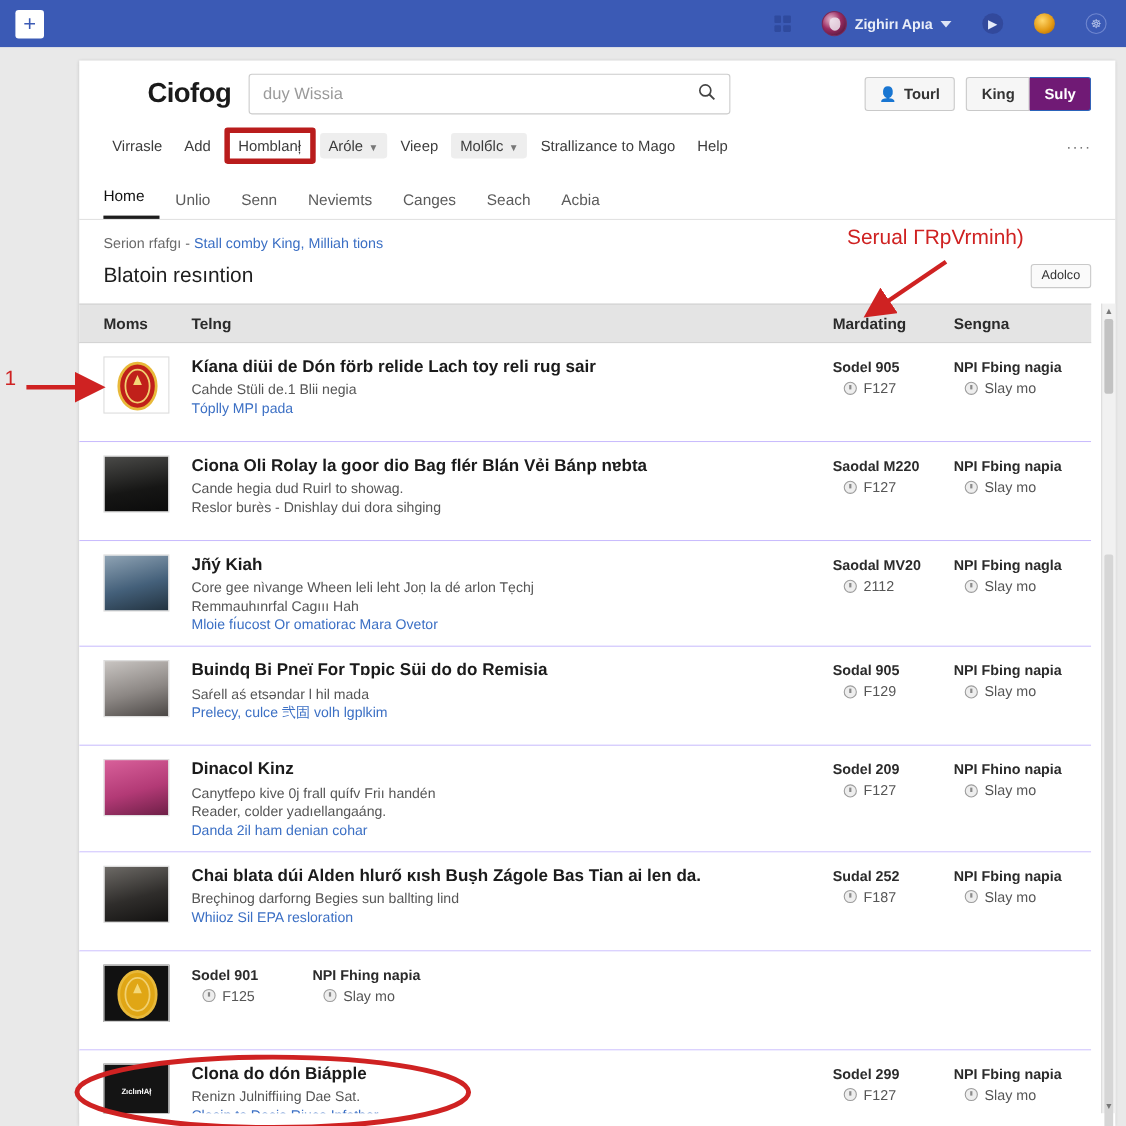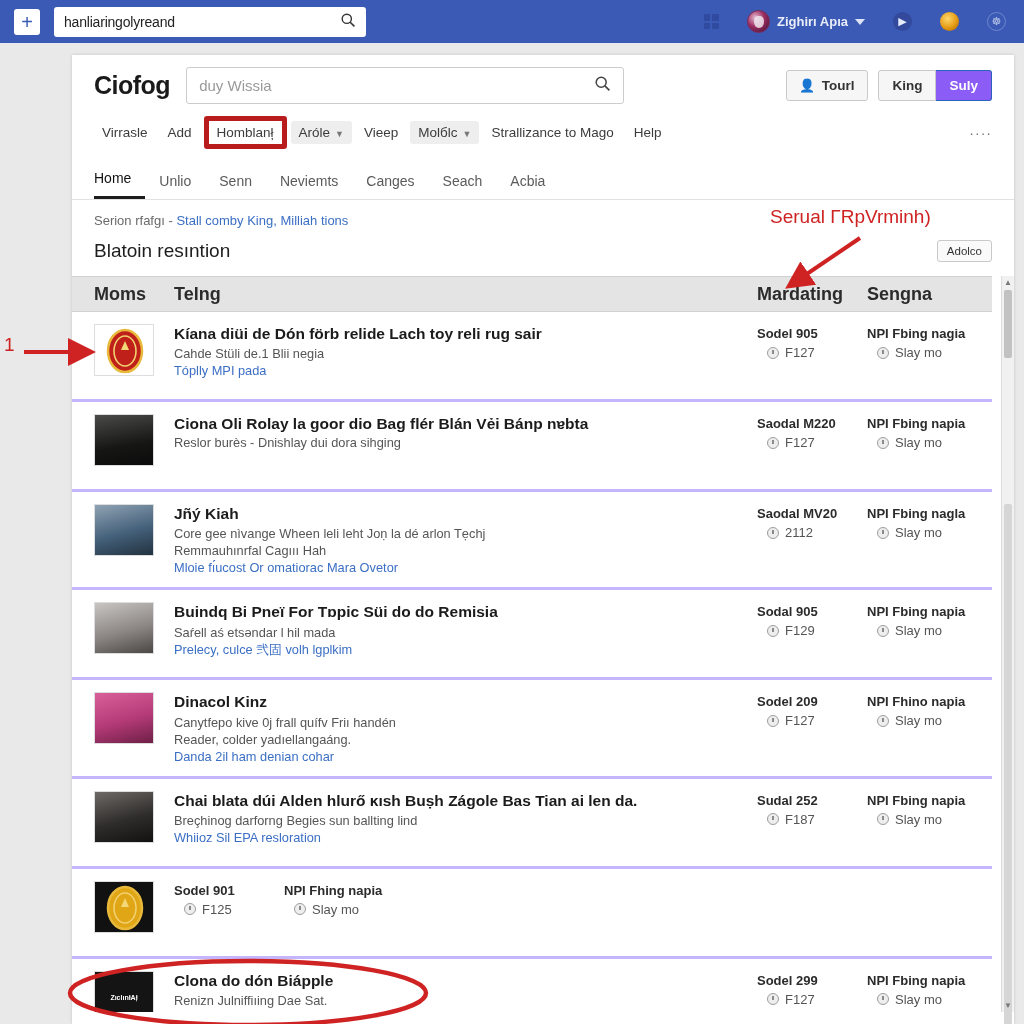--- a/index.html
+++ b/index.html
@@ -89,20 +89,21 @@
     min-height: 969px;
     background: #fff;
     box-shadow: 0 0 3px rgba(0,0,0,.16);
   }
 
   
   .app-top {
     display: flex; align-items: center;
     padding: 12px 22px 8px 22px;
     gap: 16px;
+    margin-left: 40px;
   }
   .brand { font-size: 25px; font-weight: bold; color: #1a1a1a; letter-spacing: -0.5px; }
   .app-search {
     width: 438px; height: 37px;
     border: 1px solid #ccc; border-radius: 3px;
     display: flex; align-items: center; padding: 0 12px;
     background: #fff;
   }
   .app-search .ph { flex: 1 1 auto; color: #9a9a9a; font-size: 15px; }
   .app-search .mag { color: #555; font-size: 17px; }
@@ -114,21 +115,21 @@
     font-size: 13.5px; font-weight: bold; color: #333;
     display: flex; align-items: center; gap: 6px;
     border-radius: 3px;
     cursor: pointer;
   }
   .btn-tour { margin-right: 10px; }
   .btn-group { display: flex; }
   .btn-group .btn { border-radius: 0; }
   .btn-group .btn:first-child { border-radius: 3px 0 0 3px; }
   .btn-group .btn:last-child { border-radius: 0 3px 3px 0; border-left: none; }
-  .btn-primary { background: #8b5cf6; border-color: #2a63ba; color: #fff; }
+  .btn-primary { background: #701a75; border-color: #2a63ba; color: #fff; }
   .person-glyph { font-size: 13px; color: #444; }
 
   
   .app-toolbar {
     display: flex; align-items: center; gap: 4px;
     padding: 4px 22px 13px 22px;
     font-size: 13.5px; color: #3c3c3c;
   }
   .tool-item { padding: 4px 8px; border-radius: 3px; white-space: nowrap; cursor: pointer; }
   .tool-boxed { border: 5px solid #b91c1c; background: #fff; }
@@ -174,36 +175,36 @@
   
   .list-wrap { position: relative; padding: 0 22px 0 0; }
   .list-head {
     display: flex; align-items: center;
     background: #e4e4e4;
     border-top: 1px solid #d2d2d2;
     border-bottom: 1px solid #d2d2d2;
     height: 36px;
     margin-left: 0;
     padding-left: 22px;
-    font-size: 18px; font-weight: bold; color: #2b2b2b;
+    font-size: 14px; font-weight: bold; color: #2b2b2b;
   }
   .col-thumb { width: 80px; flex: 0 0 80px; }
   .col-main  { flex: 1 1 auto; min-width: 0; }
   .col-a { width: 110px; flex: 0 0 110px; }
   .col-b { width: 125px; flex: 0 0 125px; }
 
   .list-body {
     position: relative;
     max-height: 700px;
     overflow: hidden;
   }
   .row {
     display: flex; align-items: flex-start;
     padding: 12px 0 12px 22px;
-    border-bottom: 3px solid #c4b5fd;
+    border-bottom: 1px solid #c4b5fd;
     background: #fff;
     min-height: 90px;
   }
   .thumb {
     width: 60px; height: 52px;
     flex: 0 0 60px;
     margin-right: 20px;
     border: 1px solid #ddd;
     background: #b9b9b9;
     overflow: hidden;
@@ -257,29 +258,20 @@
   }
   .anno-num { color: #cf2222; font-size: 19px; }
   svg.anno-svg { position: absolute; overflow: visible; }
 </style>
 </head>
 <body>
 
 <div class="chrome-bar">
   <div class="chrome-plus">+</div>
 
-  <div class="chrome-omni">
-    <span class="omni-text">hanliaringolyreand</span>
-    <span class="omni-search">
-      <svg width="16" height="16" viewBox="0 0 16 16">
-        <circle cx="6.8" cy="6.8" r="4.6" fill="none" stroke="#333" stroke-width="1.4"></circle>
-        <line x1="10.2" y1="10.2" x2="14.4" y2="14.4" stroke="#333" stroke-width="1.6"></line>
-      </svg>
-    </span>
-  </div>
 
   <div class="chrome-right">
     <span class="grid-icon">
         <i></i>
         <i></i>
         <i></i>
         <i></i>
       </span>
 
     <span class="chrome-user">
@@ -385,20 +377,21 @@
               <div class="bot">
                 <span class="clock"></span>
                 <span>Slay mo</span>
               </div>
             </div>
           </div>
           <div class="row">
             <div class="thumb" style="background:linear-gradient(170deg,#4a4a48 0%,#161615 60%,#0b0b0b 100%);"></div>
             <div class="col-main">
               <div class="r-title"><span>Ciona Oli Rolay la goor dio Bag flér Blán Vẻi Bánp nɐbta</span></div>
+              <div class="r-sub">Cande hegia dud Ruirl to showag.</div>
               <div class="r-sub2">Reslor burès - Dnishlay dui dora sihging</div>
             </div>
             <div class="col-a r-col">
               <div class="top">Saodal M220</div>
               <div class="bot">
                 <span class="clock"></span>
                 <span>F127</span>
               </div>
             </div>
             <div class="col-b r-col">

